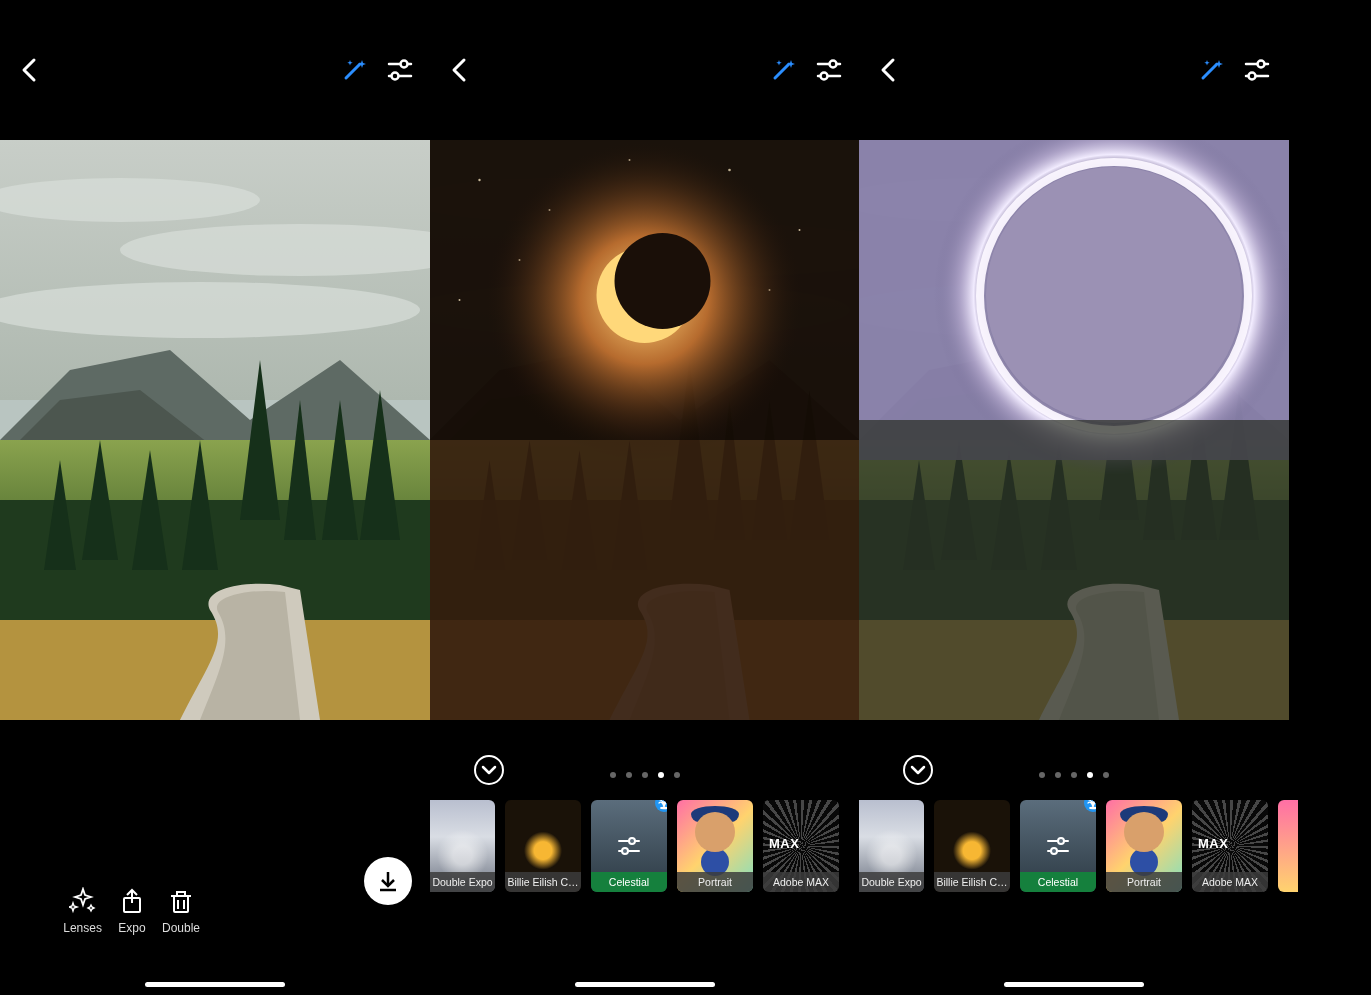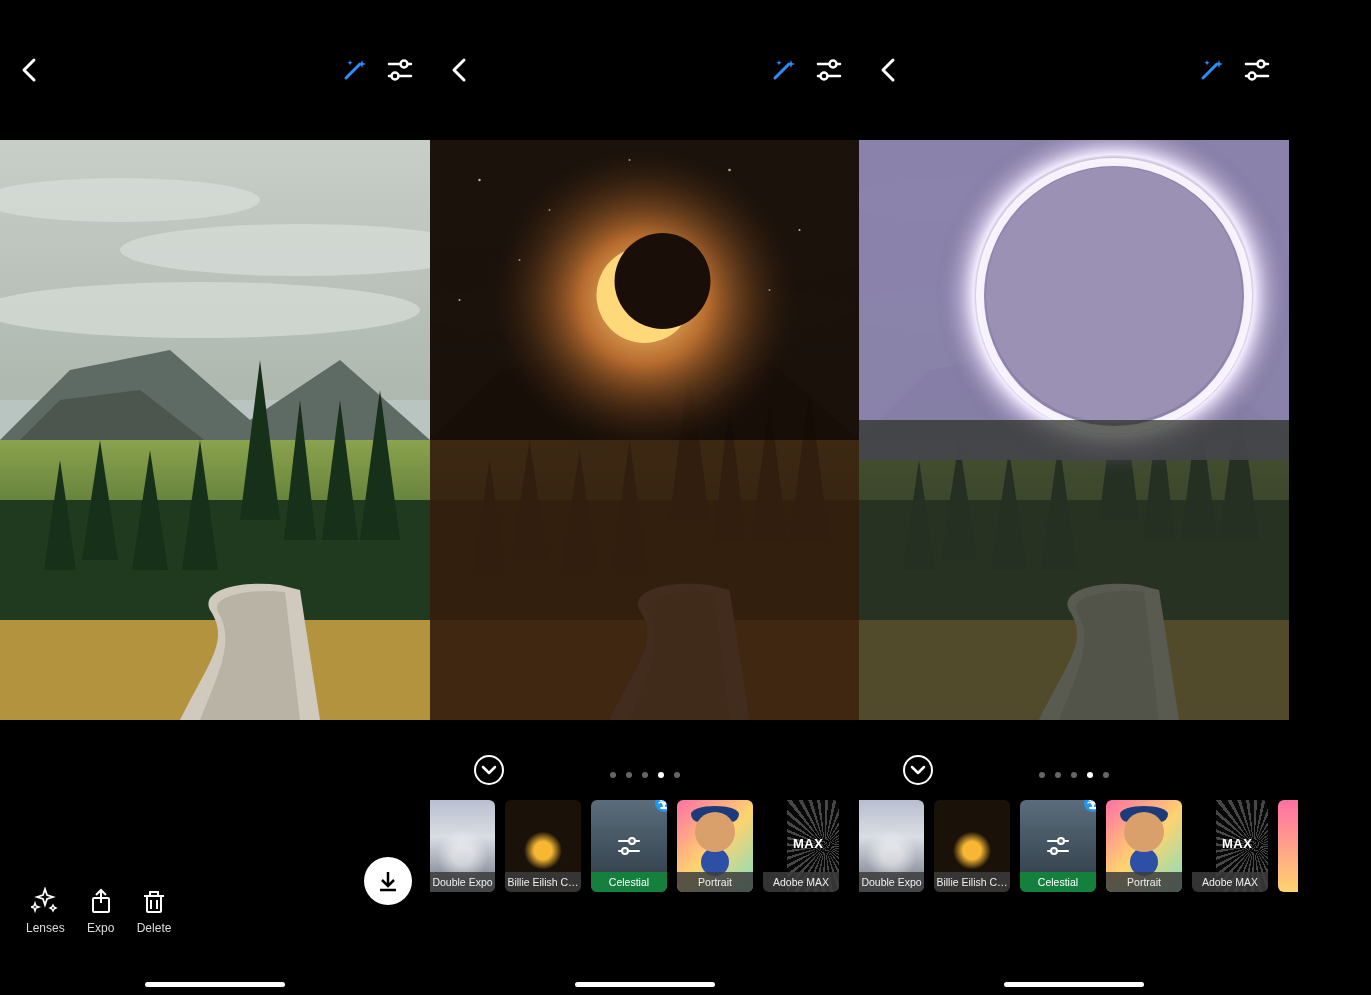--- a/index.html
+++ b/index.html
@@ -16,21 +16,21 @@
   .top-icons { display:flex; gap: 18px; align-items:center; }
   .wand-icon svg, .sliders-icon svg, .back svg { display:block; }
 
   
   .photo { position: absolute; top: 140px; left: 0; right: 0; height: 580px; overflow: hidden; }
 
   
   .scene { width:100%; height:100%; }
 
   
-  .actions { position:absolute; bottom: 60px; left: 0; width: 200px; display:flex; gap: 22px; padding-left: 26px; }
+  .actions { position:absolute; bottom: 60px; left: 0; width: 200px; display:flex; gap: 16px; padding-left: 26px; justify-content: flex-end; }
   .action { display:flex; flex-direction:column; align-items:center; gap:6px; }
   .action-label { font-size: 12px; color: #ddd; }
   .download-btn { position:absolute; bottom: 90px; right: 18px; width: 48px; height: 48px; background:#fff; border-radius:50%; display:flex; align-items:center; justify-content:center; }
 
   
   .collapse { position:absolute; top: 755px; left: 44px; width:30px; height:30px; border:2px solid #fff; border-radius:50%; display:flex; align-items:center; justify-content:center; }
   .pager { position:absolute; top: 772px; left: 50%; transform:translateX(-50%); display:flex; gap:10px; }
   .dot { width:6px; height:6px; border-radius:50%; background:#666; }
   .dot.active { background:#fff; }
 
@@ -48,21 +48,21 @@
   .panel.p3 .home-ind { left: 215px; transform:none; margin-left:-70px; }
 
   
   .th-expo { background: linear-gradient(180deg,#b9bfcf 0%,#d9dde4 40%,#6b7280 100%); position:relative; }
   .th-expo::after{content:"";position:absolute;inset:0;background:radial-gradient(circle at 50% 60%, rgba(255,255,255,0.5) 0 15%, transparent 40%);}
   .th-billie { background: radial-gradient(circle at 50% 55%, #f7b733 0 14%, #1a1208 30% 100%); }
   .th-celest { background: linear-gradient(180deg,#5b6d7c,#2d3a44); display:flex; align-items:center; justify-content:center; }
   .th-portrait { background: linear-gradient(135deg,#ff6fa5,#ffd36e,#7ee0c2); position:relative;}
   .th-portrait::after{content:"";position:absolute;left:18px;top:12px;width:40px;height:40px;border-radius:50%;background:#d9a06b;box-shadow:0 30px 0 -6px #2d4fa5;}
   .th-portrait .hat{position:absolute;left:14px;top:6px;width:48px;height:16px;background:#1d3a7a;border-radius:50% 50% 8px 8px;}
-  .th-max { background:#0a0a0a; position:relative; overflow:hidden;margin-left:24px; }
+  .th-max { background:#0a0a0a; position:relative; overflow:hidden; }
   .th-max::before{content:"";position:absolute;inset:-20px;background:repeating-conic-gradient(#fff 0 4deg,#000 4deg 10deg);opacity:0.25;border-radius:50%;}
   .th-max .mx{position:absolute;left:6px;top:36px;font-weight:900;font-size:13px;letter-spacing:0.5px;color:#fff;}
   .th-strip-right { background: linear-gradient(180deg,#ff6fa5,#ffd36e); }
 
   .slider-knobs { width:26px; height:26px; }
 </style>
 </head>
 <body>
 
 <svg width="0" height="0" style="position:absolute">
@@ -218,21 +218,21 @@
       <div class="action">
         <svg width="28" height="28">
             <use href="#icon-share"></use>
           </svg>
         <span class="action-label">Expo</span>
       </div>
       <div class="action">
         <svg width="28" height="28">
             <use href="#icon-trash"></use>
           </svg>
-        <span class="action-label">Delete</span>
+        <span class="action-label">Double</span>
       </div>
     </div>
 
     <div class="download-btn">
       <svg width="24" height="24">
           <use href="#icon-download"></use>
         </svg>
     </div>
 
     <div class="home-ind"></div>

